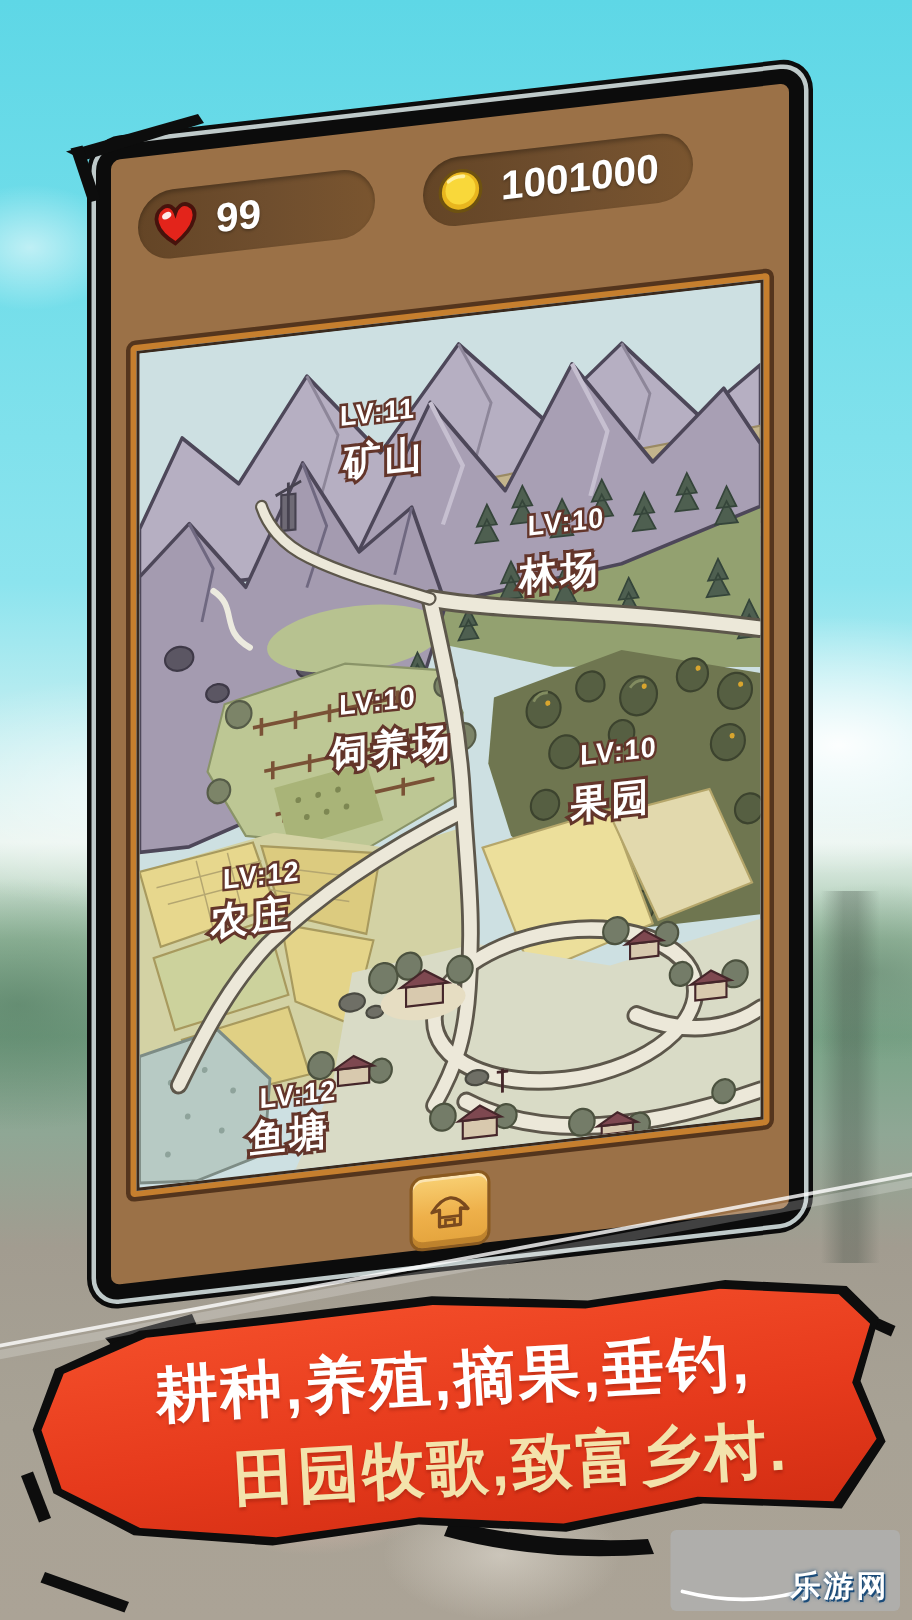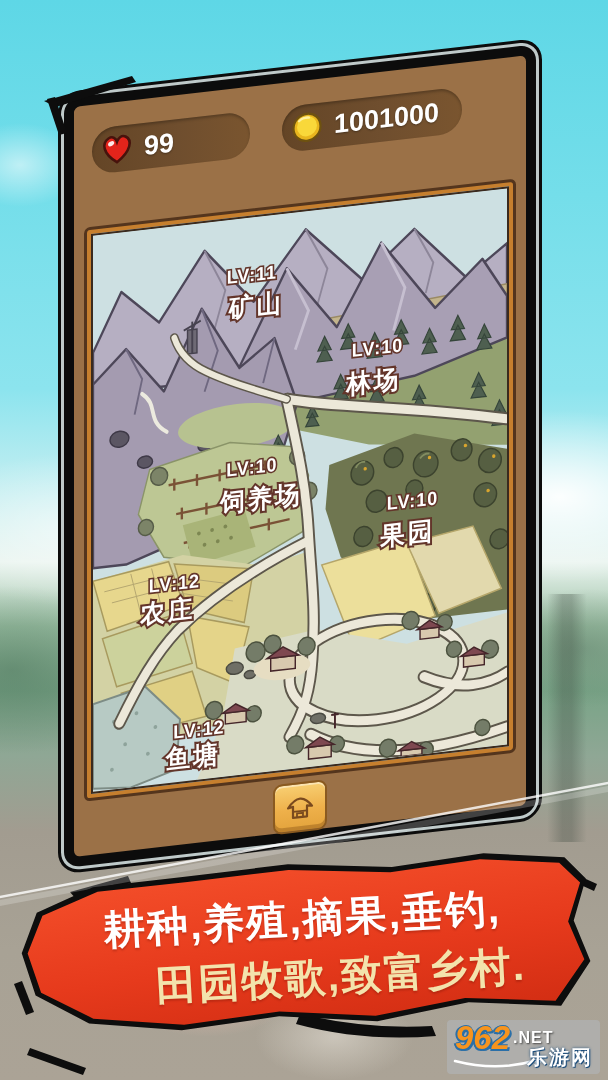--- a/index.html
+++ b/index.html
@@ -362,22 +362,18 @@
 <div class="banner">
   <div class="banner-outline"></div>
   <div class="banner-fill"></div>
   <div class="banner-text">
     <div class="banner-line banner-line1">耕种,养殖,摘果,垂钓,</div>
     <div class="banner-line banner-line2">田园牧歌,致富乡村.</div>
   </div>
 </div>
 
 <div class="watermark">
-  <div class="wm-row">
-    <span class="wm-962">962</span>
-    <span class="wm-net">.NET</span>
-  </div>
   <svg class="wm-swoosh" viewBox="0 0 92 15">
     <path d="M2,5 Q45,16 84,4" fill="none" stroke="#ffffff" stroke-width="2.5" stroke-linecap="round"></path>
     <polygon points="84,0 91,5 82,9" fill="#ffffff"></polygon>
   </svg>
   <span class="wm-cn">乐游网</span>
 </div>
 
 </body></html>

